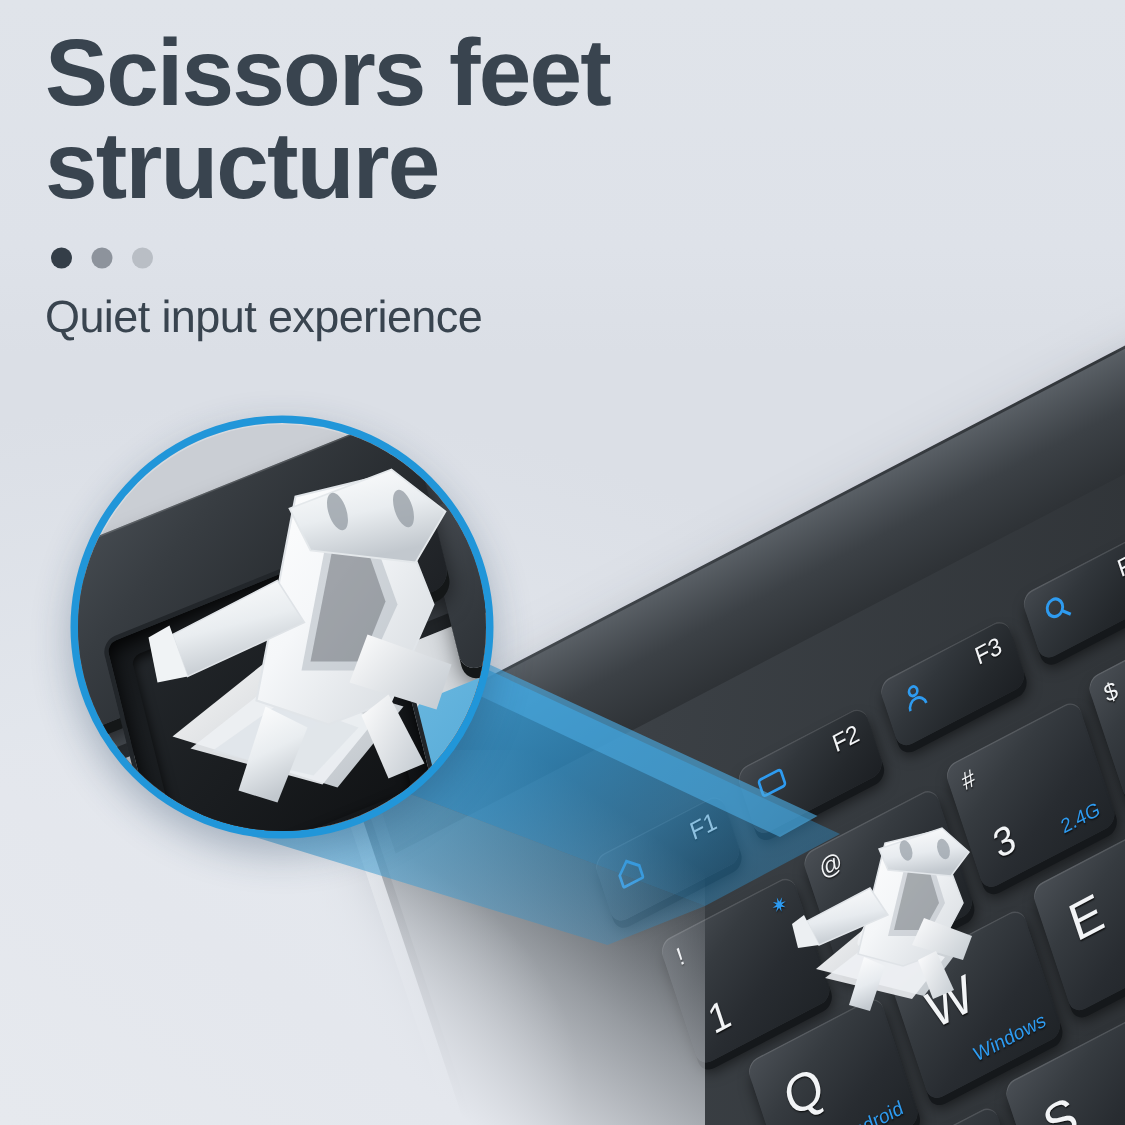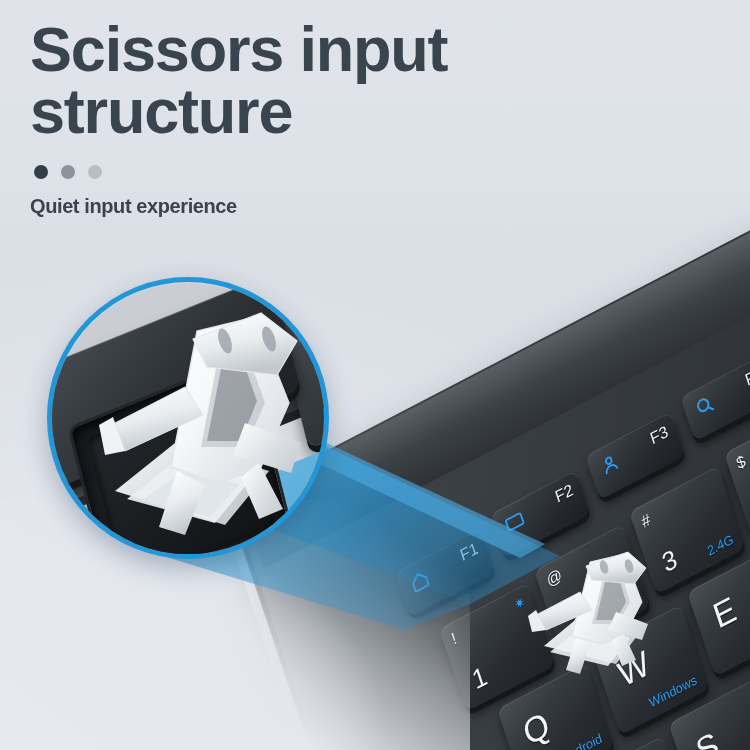--- a/index.html
+++ b/index.html
@@ -19,21 +19,21 @@
   
   .headings{position:absolute;left:30px;top:18px;width:640px;z-index:40;}
   .title{
     font-size:63px;font-weight:700;line-height:0.99;
     color:#39444f;letter-spacing:-1.2px;white-space:pre-line;
     margin:0;
   }
   .dots{display:flex;gap:13px;margin:22px 0 0 4px;align-items:center;}
   .dot{width:14px;height:14px;border-radius:50%;}
   .subtitle{
-    margin:16px 0 0 0;font-size:20px;font-weight:700;
+    margin:16px 0 0 0;font-size:30px;font-weight:400;
     color:#39444f;letter-spacing:-0.4px;
   }
 
   
   #kb-scene{position:absolute;inset:0;z-index:10;}
 
   
   .kb-slab{
     position:absolute;
     transform-origin:0 0;
@@ -422,21 +422,21 @@
         </svg>
       </div>
     </div>
   </div>
 
   <div class="veil"></div>
   <div class="veil2"></div>
   <div class="headings-bg"></div>
 
   <div class="headings">
-    <h1 class="title">Scissors input
+    <h1 class="title">Scissors feet
 structure</h1>
     <div class="dots">
       <span class="dot" style="background:#343e48"></span>
       <span class="dot" style="background:#8d939c"></span>
       <span class="dot" style="background:#b9bec5"></span>
     </div>
     <p class="subtitle">Quiet input experience</p>
   </div>
 
 </div>

